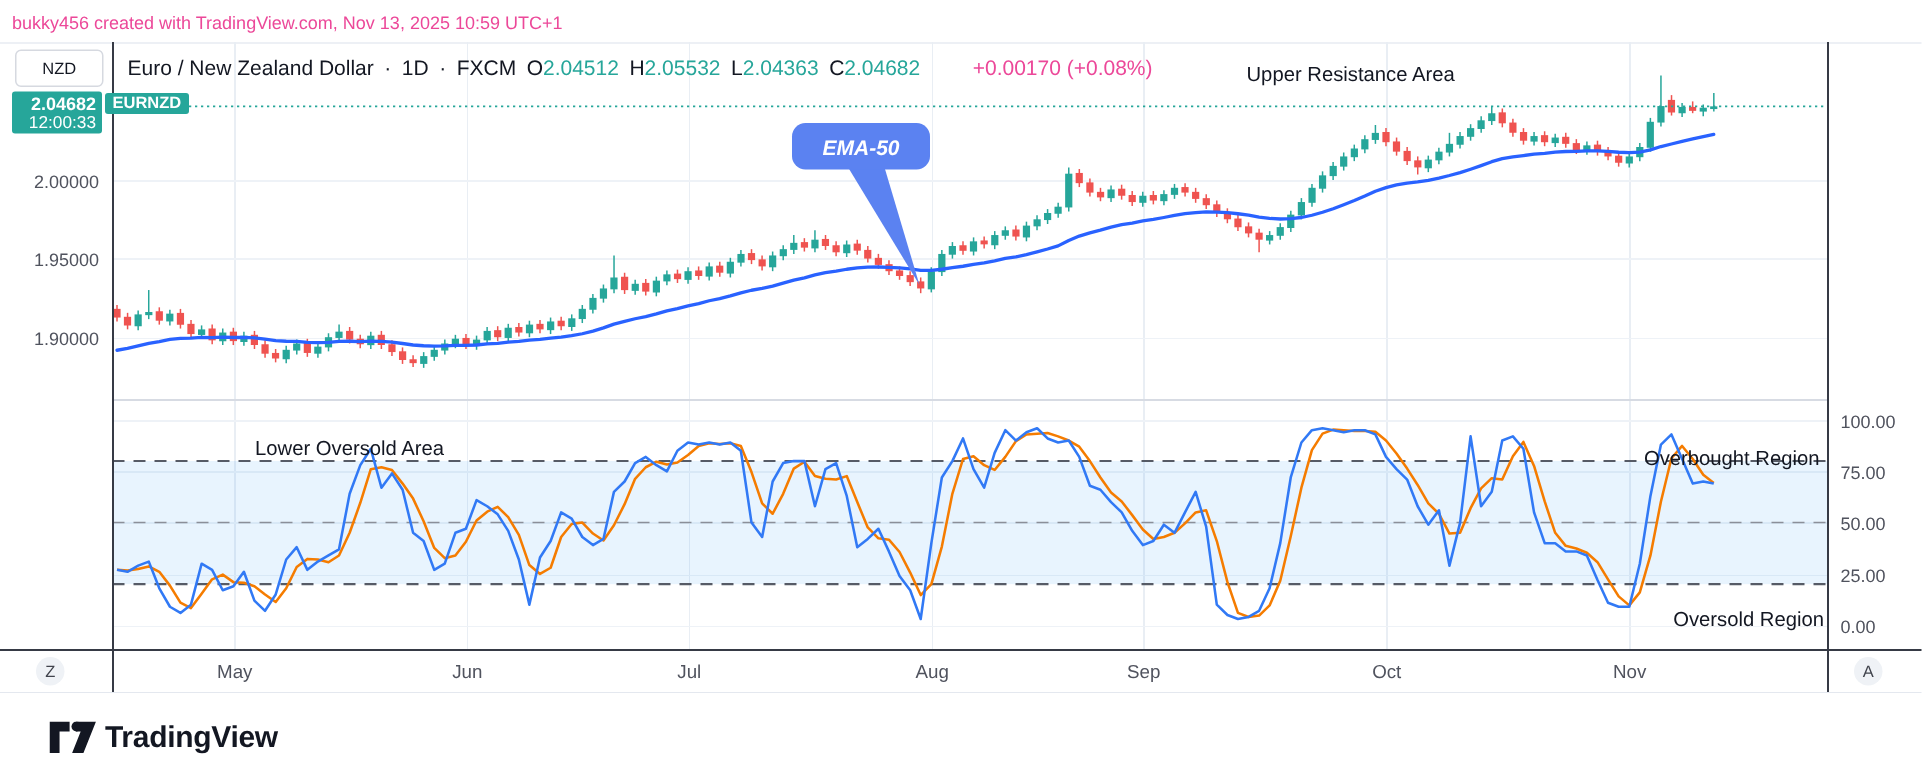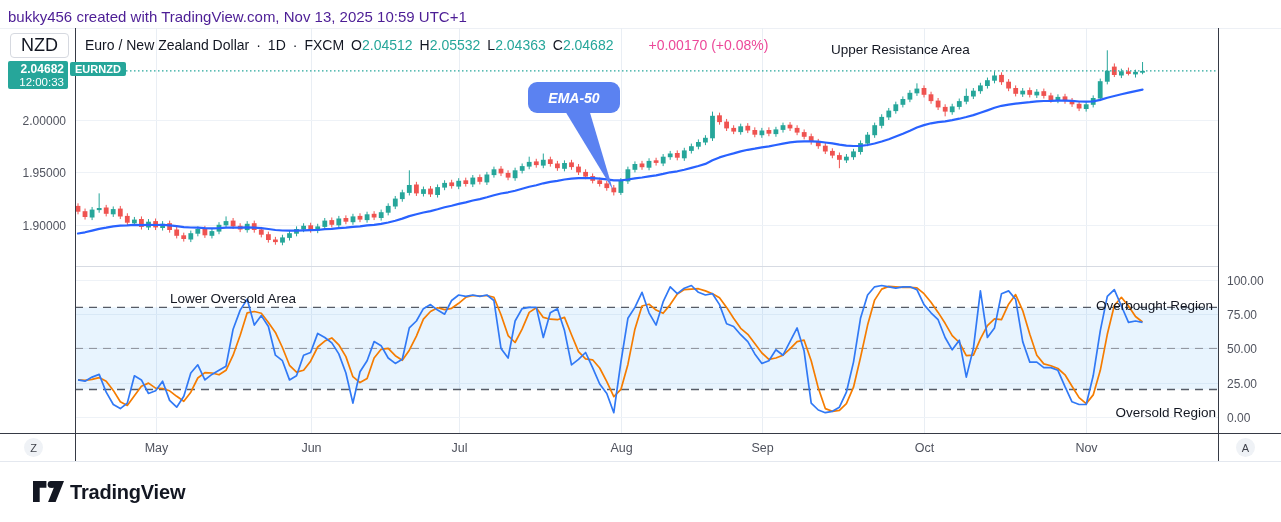--- a/index.html
+++ b/index.html
@@ -1,26 +1,26 @@
 <!DOCTYPE html>
 <html><head>
 <meta charset="utf-8">
 <style>
   html,body{margin:0;padding:0;width:1281px;height:522px;overflow:hidden;background:#ffffff;
     font-family:"Liberation Sans",sans-serif;-webkit-font-smoothing:antialiased;}
   .abs{position:absolute;}
-  #attribution{left:8px;top:8px;font-size:15px;color:#4c1d95;}
+  #attribution{left:8px;top:8px;font-size:12px;color:#ec4899;}
   #chart-svg{left:0;top:0;}
   
   #legend{left:85px;top:37px;display:flex;align-items:flex-end;gap:7px;font-size:14px;color:#131722;white-space:nowrap;}
   .ohlc-val{color:#26a69a;}
   .chg{color:#ec4899;margin-left:28px;}
   
   #nzd-box{left:10px;top:33px;width:57px;height:23px;border:1px solid #d6d9e0;border-radius:4px;
-    display:flex;align-items:center;justify-content:center;font-size:18px;color:#131722;background:#fff;}
+    display:flex;align-items:center;justify-content:center;font-size:11px;color:#131722;background:#fff;}
   #price-badge{left:8px;top:61px;width:60px;height:28px;background:#26a69a;color:#fff;border-radius:2px;
     display:flex;flex-direction:column;justify-content:center;align-items:flex-end;padding-right:4px;box-sizing:border-box;}
   #price-badge .p{font-size:12px;font-weight:bold;line-height:14px;}
   #price-badge .t{font-size:11.5px;line-height:13px;}
   #symbol-badge{left:70px;top:62px;height:14px;background:#26a69a;color:#fff;font-size:11px;font-weight:bold;
     display:flex;align-items:center;padding:0 5px;border-radius:2px;z-index:4;}
   
   .annot{font-size:13.5px;color:#131722;white-space:nowrap;z-index:5;}
   #upper-res{left:831px;top:42px;}
   #lower-sup{left:170px;top:291px;}

